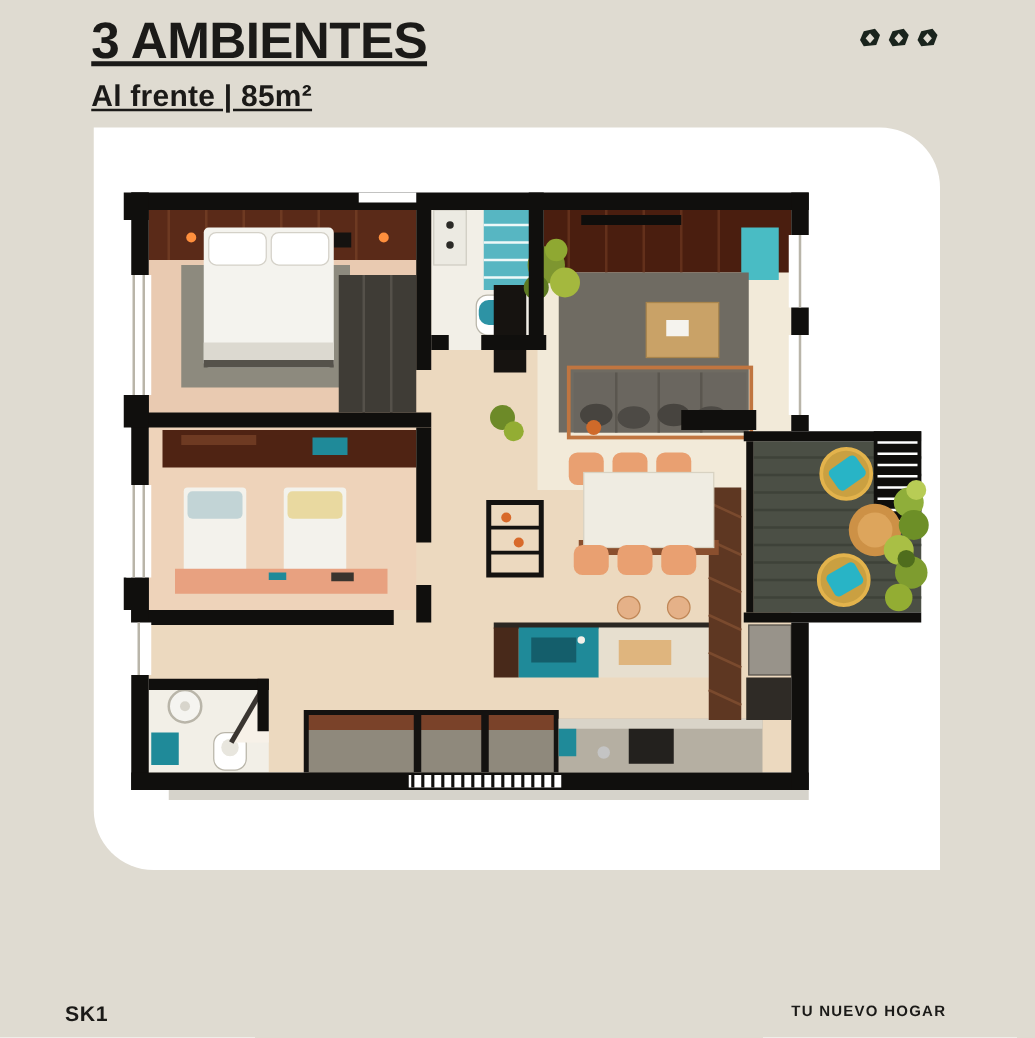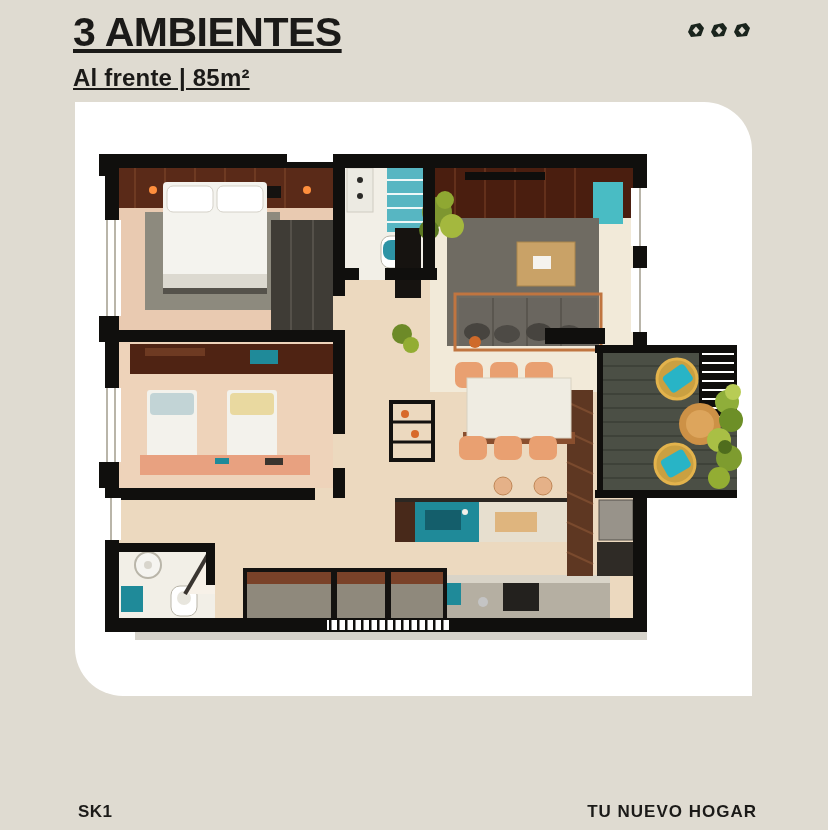--- a/index.html
+++ b/index.html
@@ -17,22 +17,22 @@
   .title{font-size:41px;font-weight:800;letter-spacing:-0.5px;line-height:1;margin:0;}
   .subtitle{font-size:24px;font-weight:700;margin-top:11px;letter-spacing:0.2px;}
   .logo{position:absolute;right:77px;top:22px;display:flex;gap:5px;}
   .logo svg{display:block;}
   .card{
     position:absolute;left:75px;top:102px;width:677px;height:594px;
     background:var(--card);
     border-radius:0 48px 0 48px;
   }
   .plan{position:absolute;left:0;top:0;}
-  .footer-left{position:absolute;left:78px;top:802px;font-size:17px;font-weight:700;letter-spacing:0.5px;}
-  .footer-right{position:absolute;right:71px;top:802px;font-size:17px;font-weight:700;letter-spacing:1px;}
+  .footer-left{position:absolute;left:52px;top:802px;font-size:17px;font-weight:700;letter-spacing:0.5px;}
+  .footer-right{position:absolute;right:71px;top:802px;font-size:12px;font-weight:700;letter-spacing:1px;}
 </style>
 </head>
 <body>
 
 <div class="header">
   <h1 class="title">3 AMBIENTES</h1>
   <div class="subtitle">Al frente | 85m²</div>
 </div>
 
 <div class="logo">

